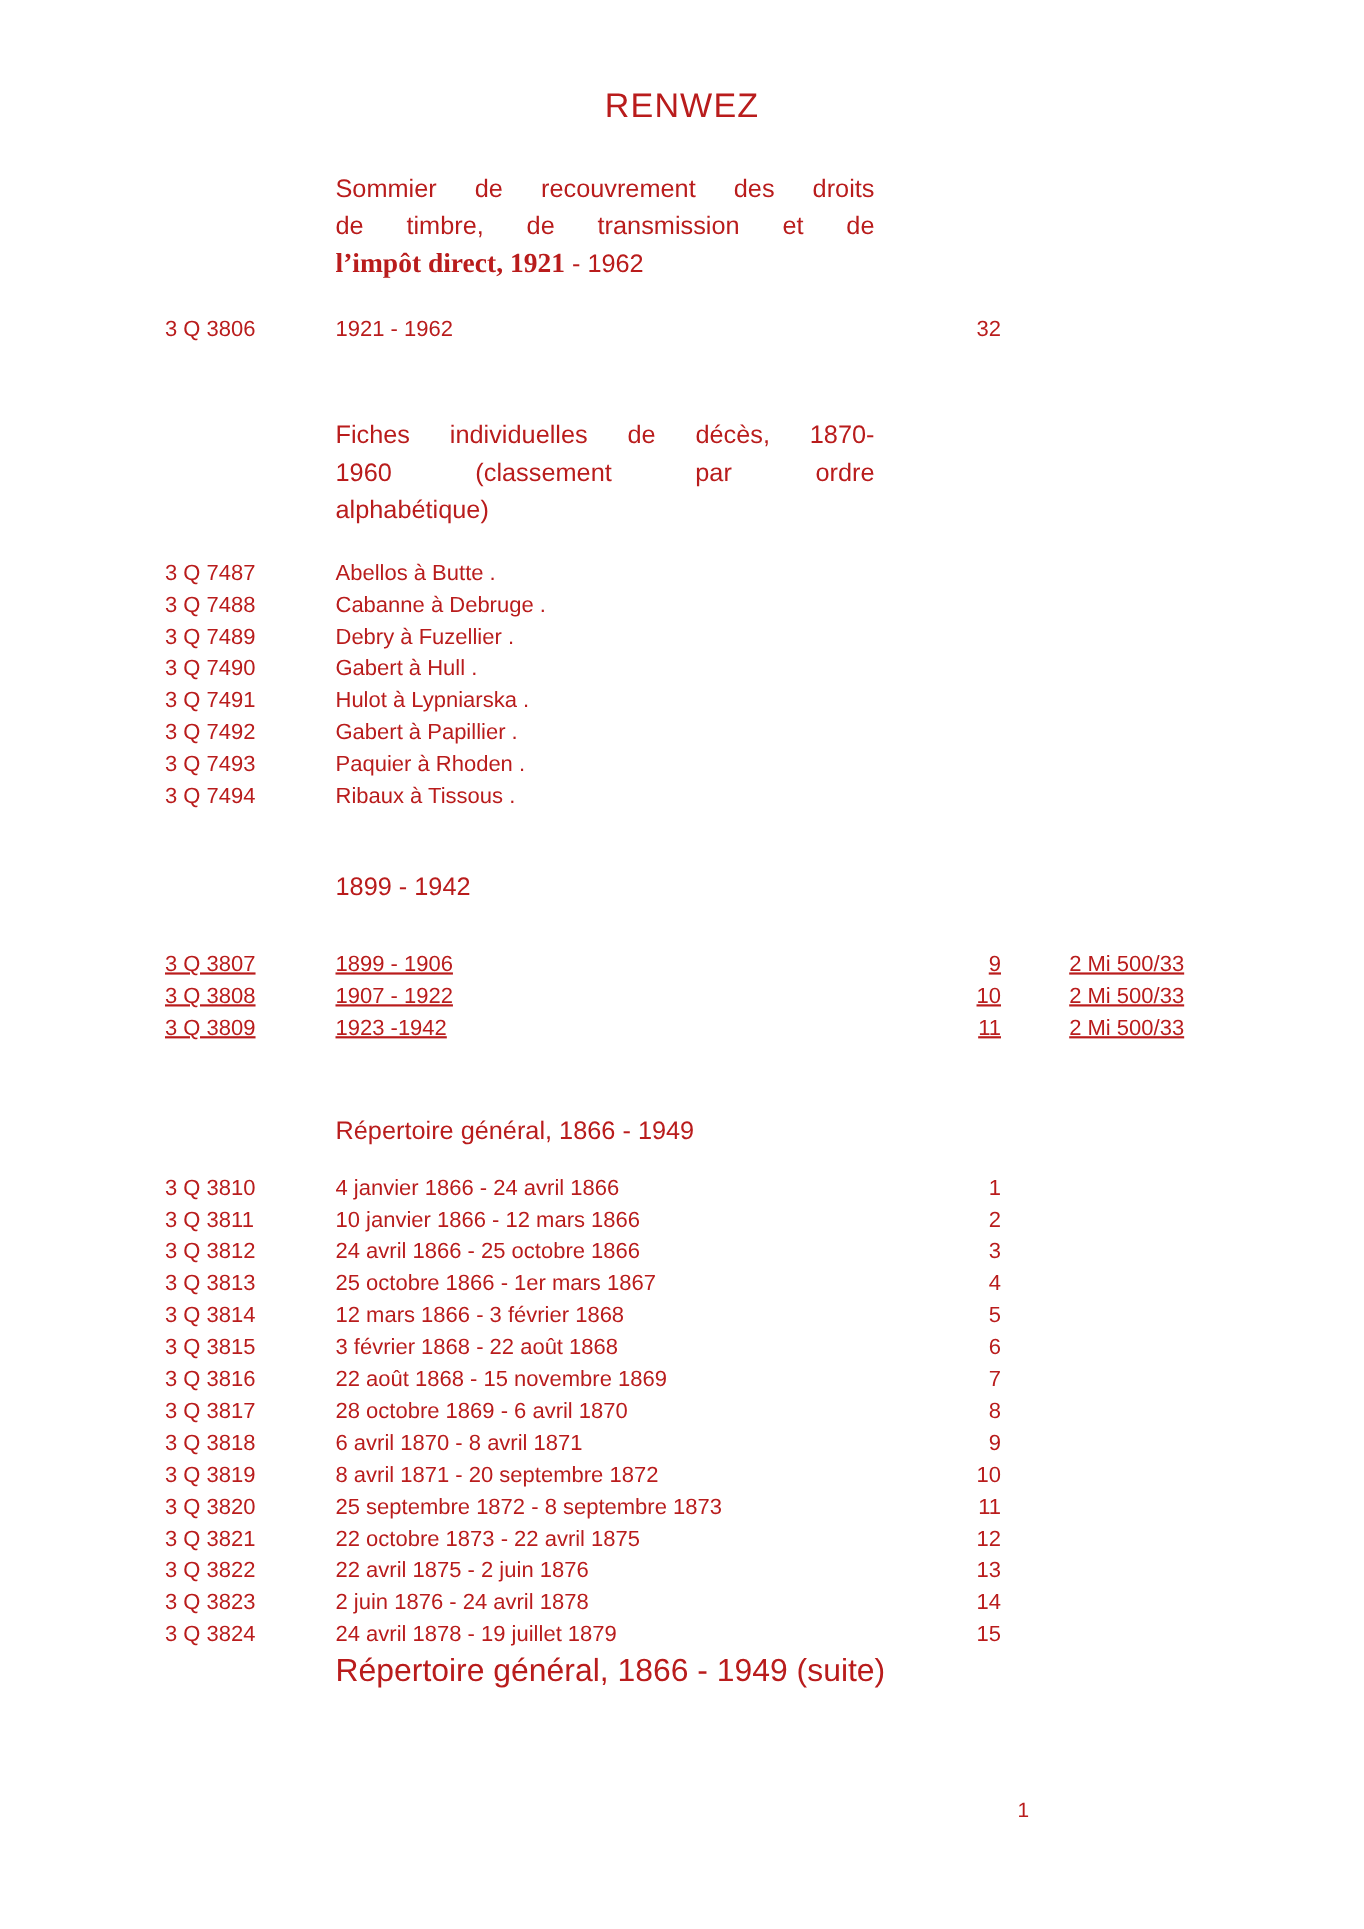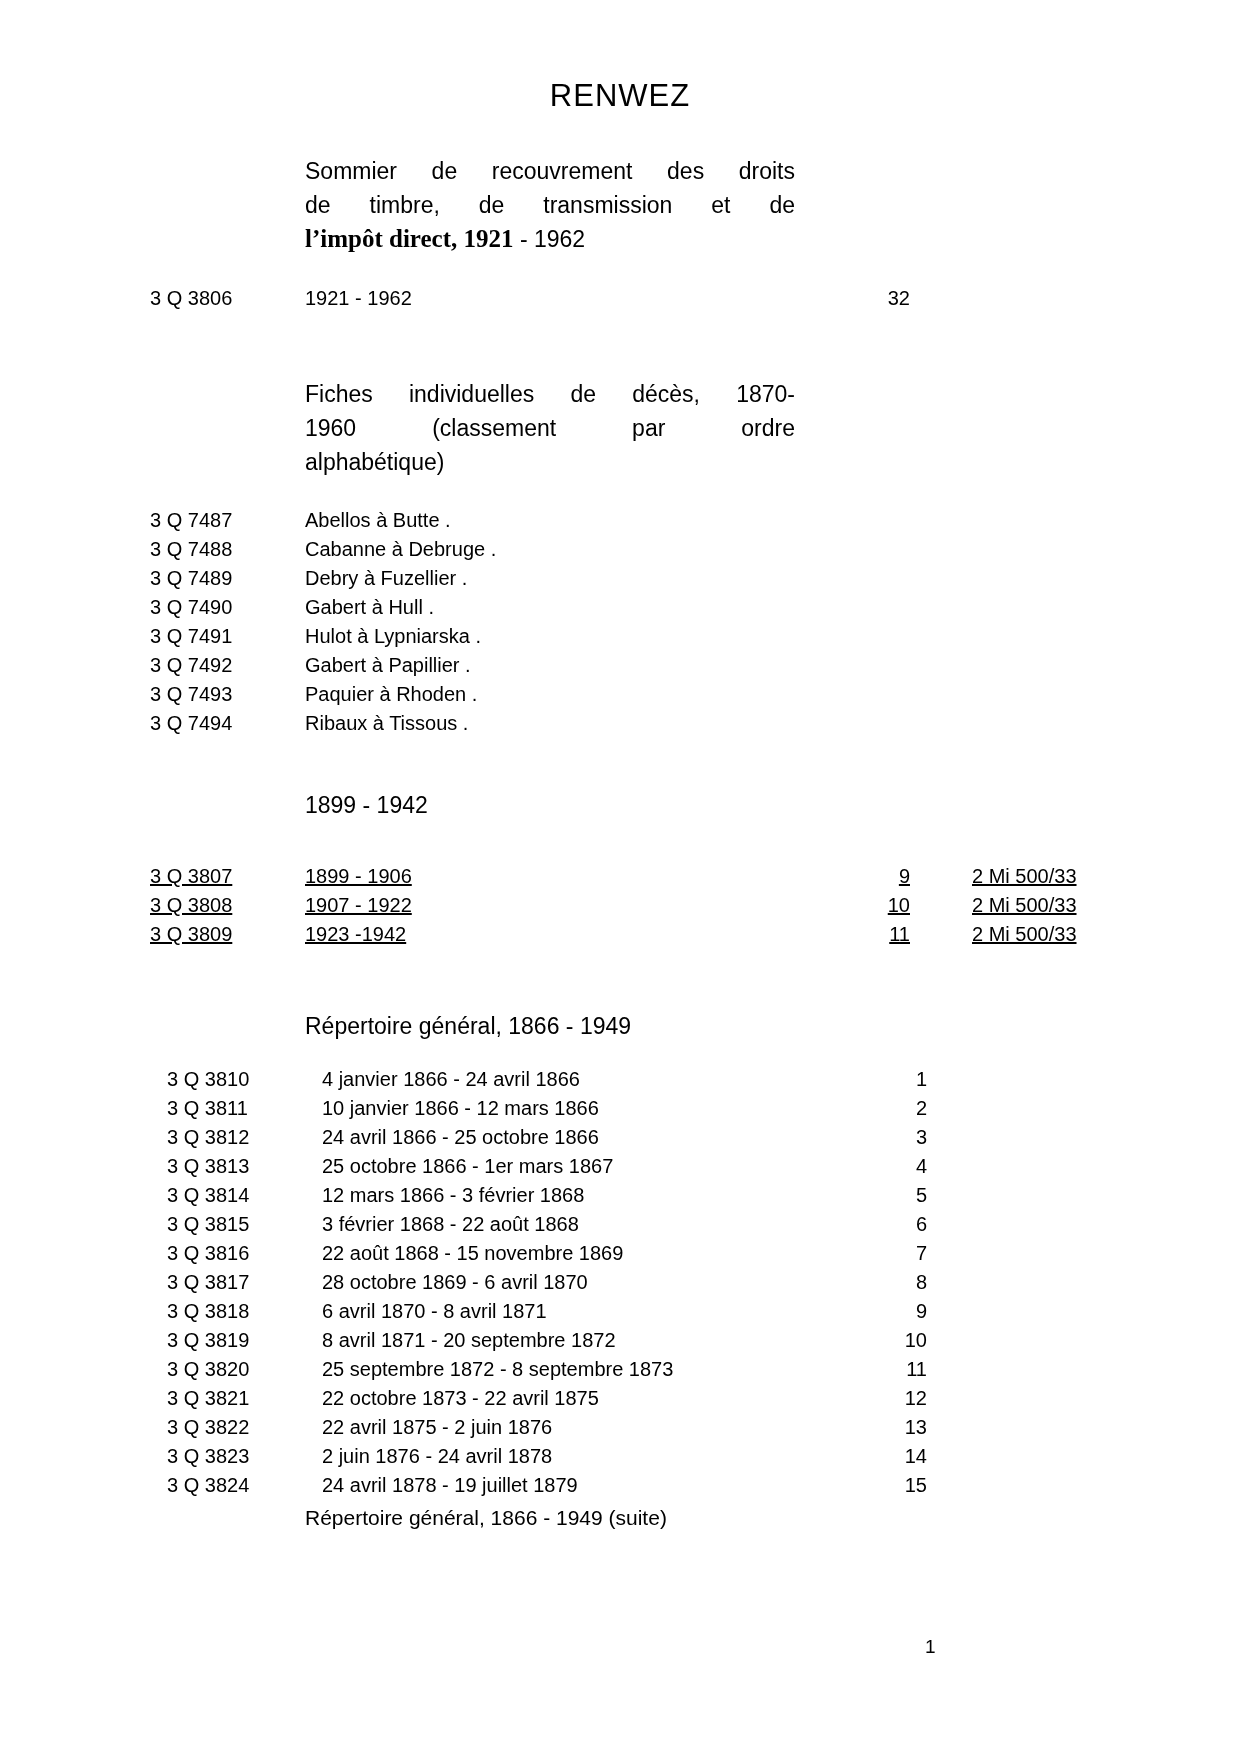--- a/index.html
+++ b/index.html
@@ -1,21 +1,21 @@
 <!DOCTYPE html>
 <html><head>
 <meta charset="utf-8">
 <style>
   html, body { margin: 0; padding: 0; background: #ffffff; }
   .page {
     position: relative;
     width: 1240px;
     height: 1754px;
     background: #ffffff;
-    color: #000000;
+    color: #b91c1c;
     font-family: "Liberation Sans", sans-serif;
     padding: 78px 0 0 150px;
     box-sizing: border-box;
     overflow: hidden;
   }
   .title {
     margin: 0 150px 0 0;
     text-align: center;
     font-size: 31px;
     font-weight: normal;
@@ -41,33 +41,33 @@
   .row {
     display: grid;
     grid-template-columns: 155px 485px 120px 250px;
     font-size: 20px;
     line-height: 29px;
   }
   .cell-page { text-align: right; }
   .cell-mi { padding-left: 62px; }
   .suite-heading {
     margin-left: 155px;
-    font-size: 21px;
+    font-size: 29px;
     line-height: 32px;
     margin-top: 2px;
   }
   
   .sec-1 .heading { margin-top: 40px; }
   .sec-1 .rows    { margin-top: 28px; }
   .sec-2 .heading { margin-top: 64px; }
   .sec-2 .rows    { margin-top: 27px; }
   .sec-3 .heading { margin-top: 50px; }
   .sec-3 .rows    { margin-top: 40px; text-decoration: underline; }
   .sec-4 .heading { margin-top: 60px; }
-  .sec-4 .rows    { margin-top: 22px; margin-left: 17px; }
+  .sec-4 .rows    { margin-top: 22px; }
   .pagenum {
     position: absolute;
     top: 1636px;
     left: 925px;
     width: 0;
     font-size: 19px;
   }
 </style>
 </head>
 <body>

